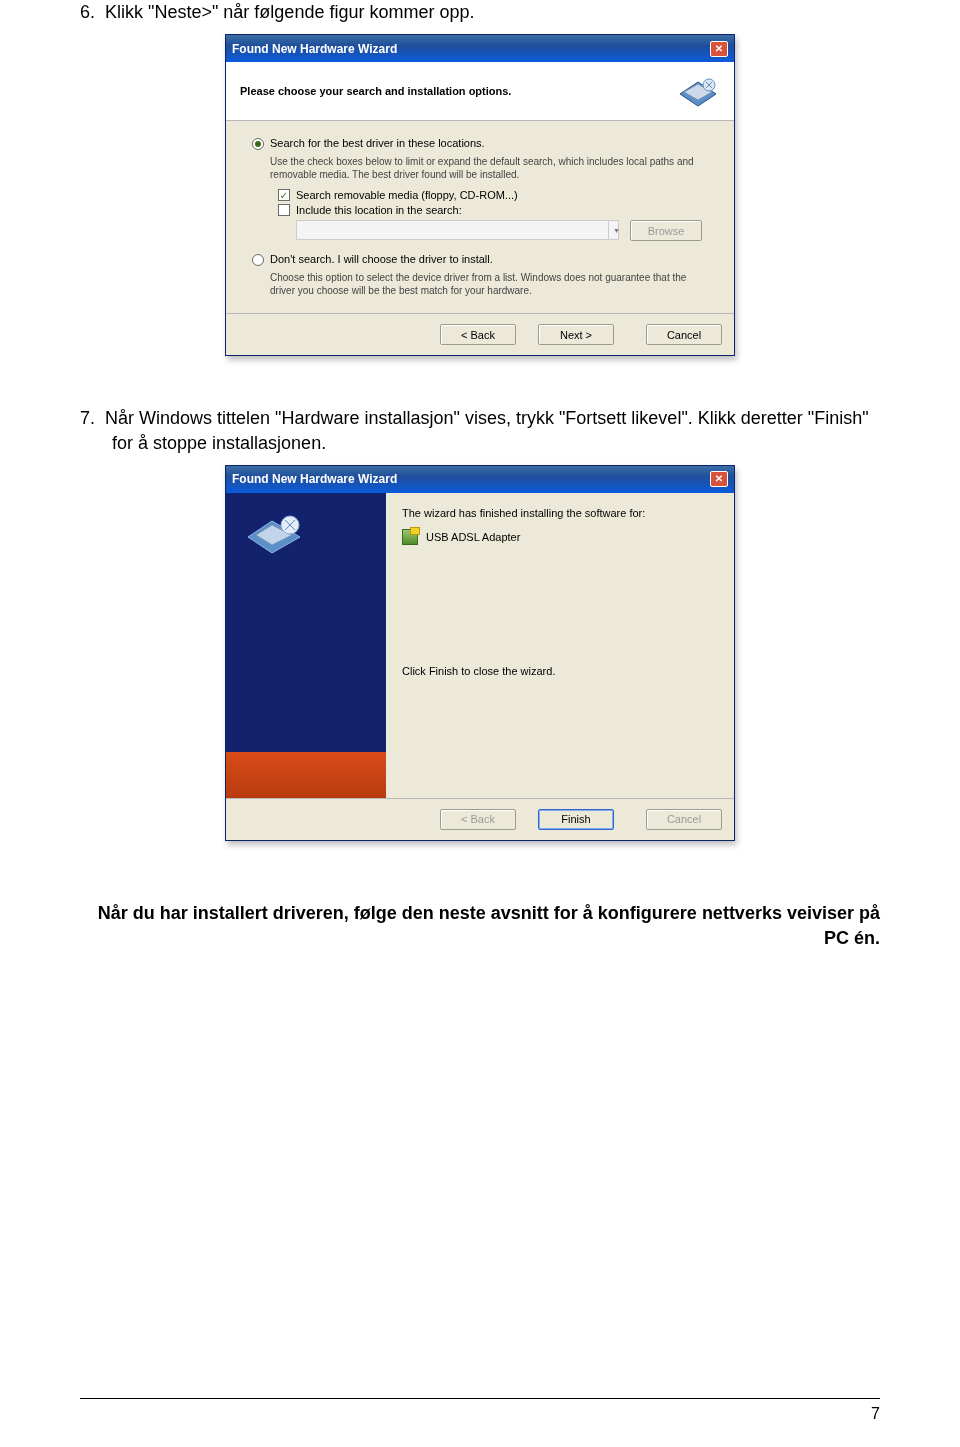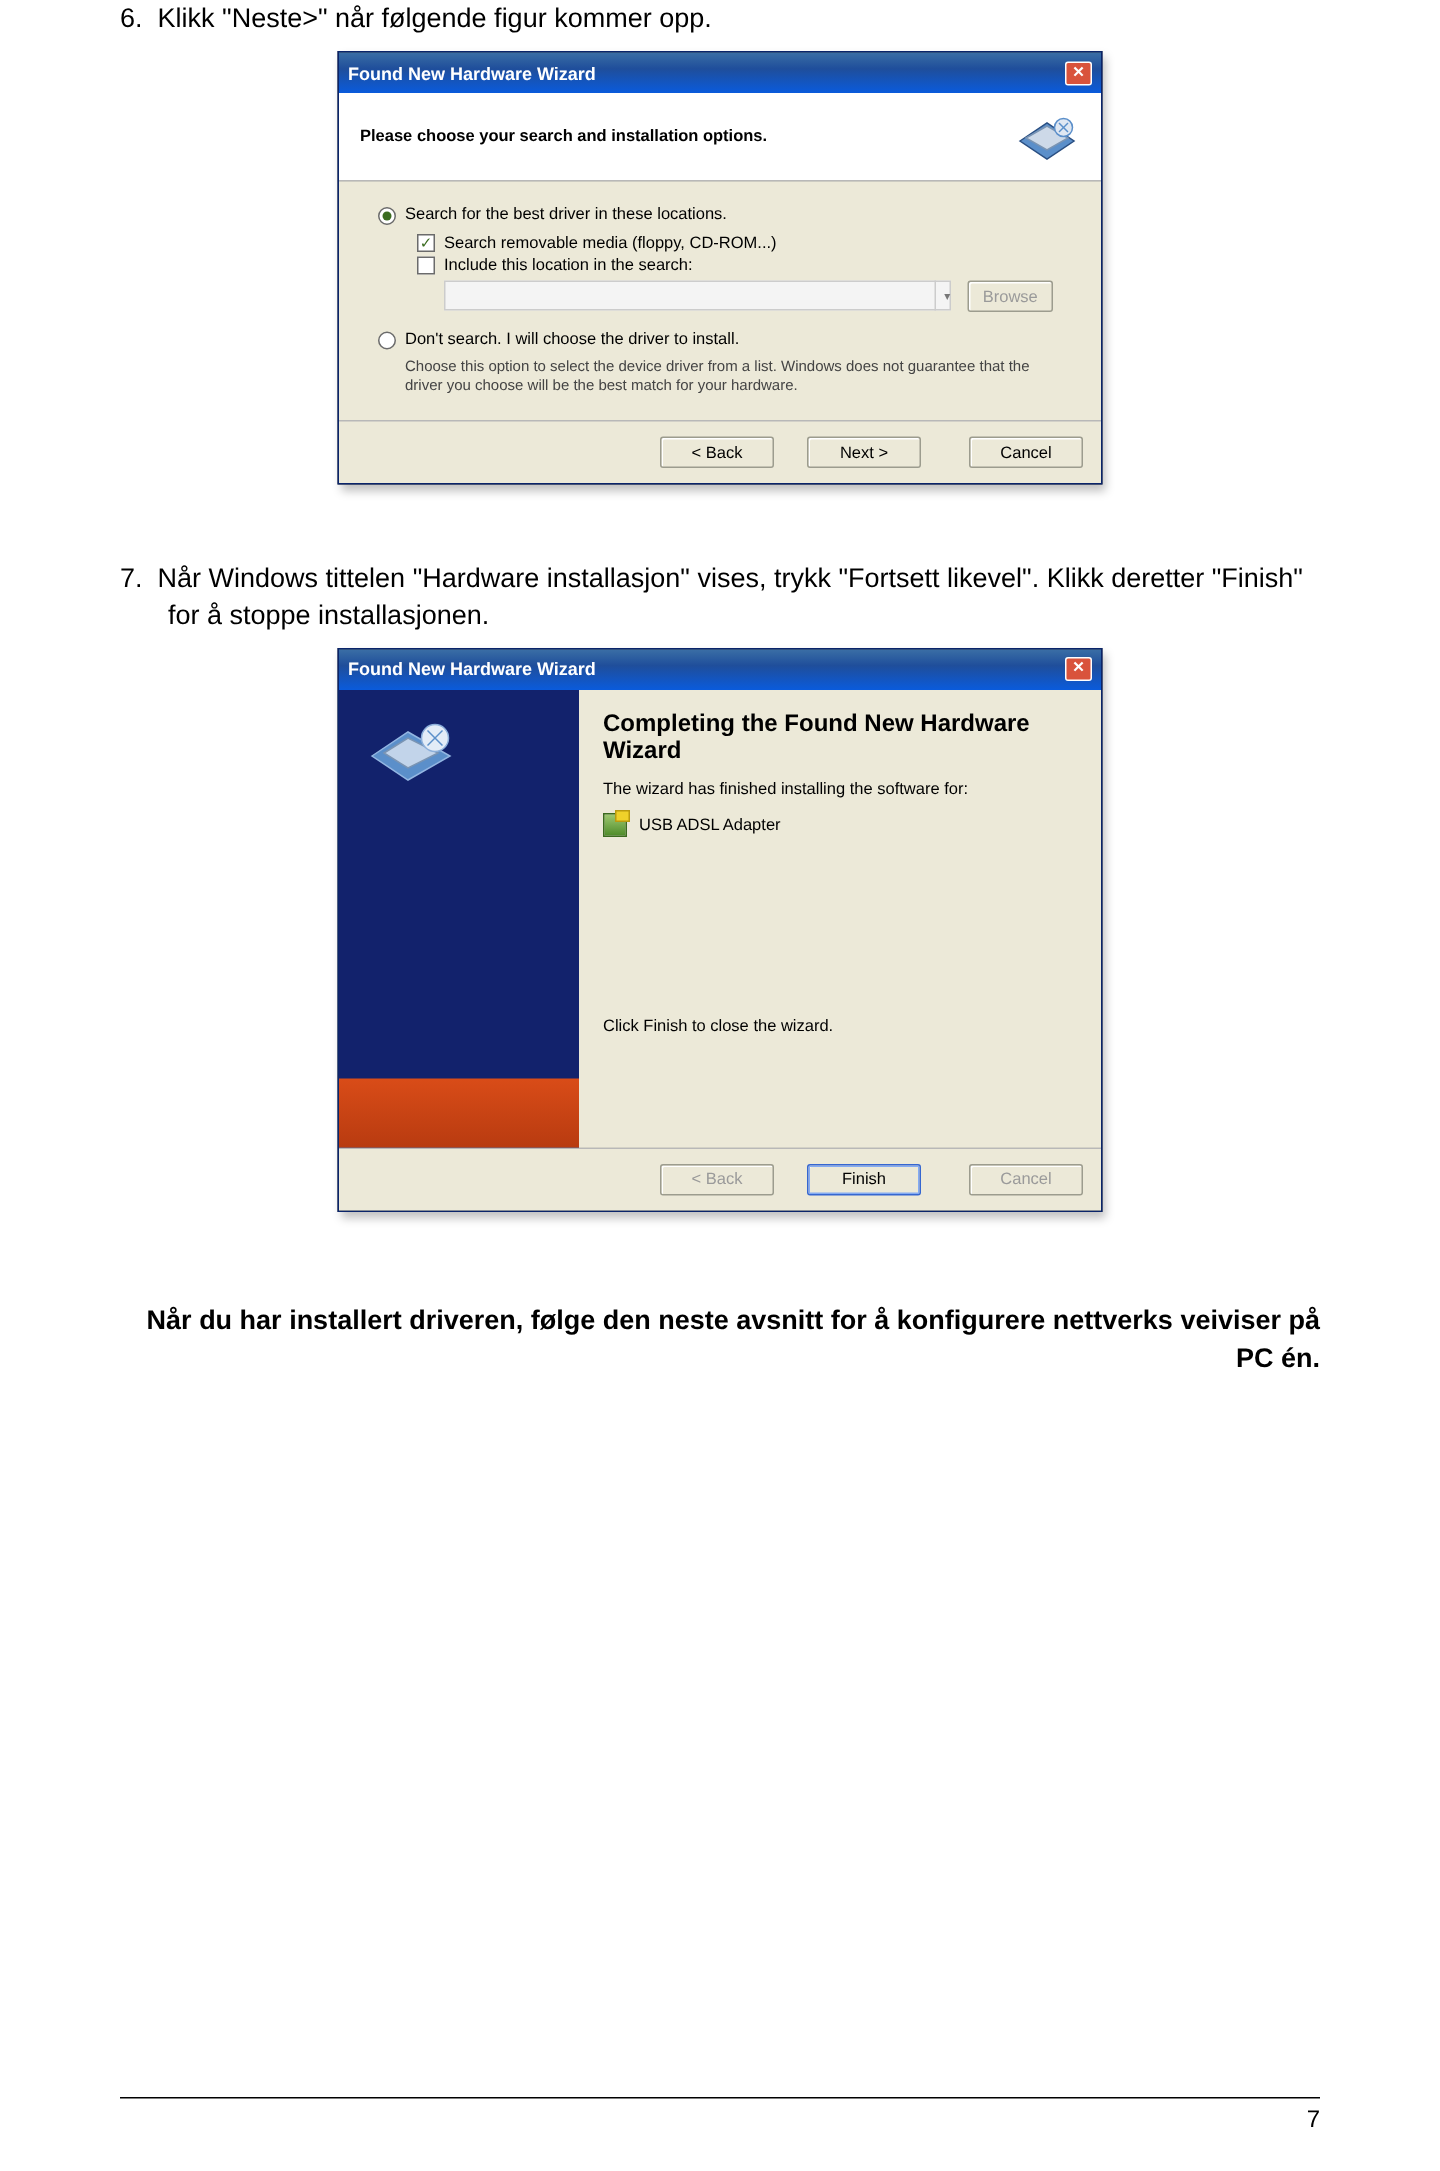--- a/index.html
+++ b/index.html
@@ -165,21 +165,21 @@
   .footer-area {
     position: absolute;
     left: 80px; right: 80px; bottom: 24px;
   }
   .hr {
     border-top: 1px solid #000; margin-bottom: 6px;
   }
   .pagenum {
     text-align: right; font-size: 16px;
   }
-  .browse-btn { width: 57px; }
+  .browse-btn { width: 72px; }
   .footer-btn { width: 76px; }
 </style>
 </head>
 <body>
 
 <div class="page">
 
   <p class="step">
     <span>6.</span>&nbsp;&nbsp;<span>Klikk "Neste&gt;" når følgende figur kommer opp.</span>
   </p>
@@ -199,20 +199,21 @@
           <line x1="30" y1="10" x2="36" y2="16" stroke="#5b8fca"></line>
           <line x1="36" y1="10" x2="30" y2="16" stroke="#5b8fca"></line>
         </svg>
       </div>
     </div>
     <div class="wiz-body">
       <div class="radio-row">
         <div class="radio checked"></div>
         <span>Search for the best driver in these locations.</span>
       </div>
+      <div class="desc">Use the check boxes below to limit or expand the default search, which includes local paths and removable media. The best driver found will be installed.</div>
 
       <div class="chk-row">
         <div class="chk">✓</div>
         <span>Search removable media (floppy, CD-ROM...)</span>
       </div>
       <div class="chk-row">
         <div class="chk"></div>
         <span>Include this location in the search:</span>
       </div>
       <div class="path-row">
@@ -250,21 +251,20 @@
             <polygon points="4,30 28,14 56,30 28,46" fill="#5b8fca" stroke="#93b6e2"></polygon>
             <polygon points="12,28 28,18 48,28 28,38" fill="#c2d4ea" stroke="#7a94b3"></polygon>
             <circle cx="46" cy="18" r="9" fill="#e3ecf7" stroke="#8cafda"></circle>
             <line x1="41" y1="13" x2="51" y2="23" stroke="#5b8fca"></line>
             <line x1="51" y1="13" x2="41" y2="23" stroke="#5b8fca"></line>
           </svg>
         </div>
         <div class="bottomband"></div>
       </div>
       <div class="wiz2-content">
-        <div class="wiz2-title">Completing the Found New Hardware Wizard</div>
         <div>The wizard has finished installing the software for:</div>
         <div class="dev-row">
           <div class="dev-icon"></div>
           <span>USB ADSL Adapter</span>
         </div>
         <div style="margin-top:120px">Click Finish to close the wizard.</div>
       </div>
     </div>
     <div class="wiz-footer">
       <button class="btn disabled footer-btn">&lt; Back</button>

